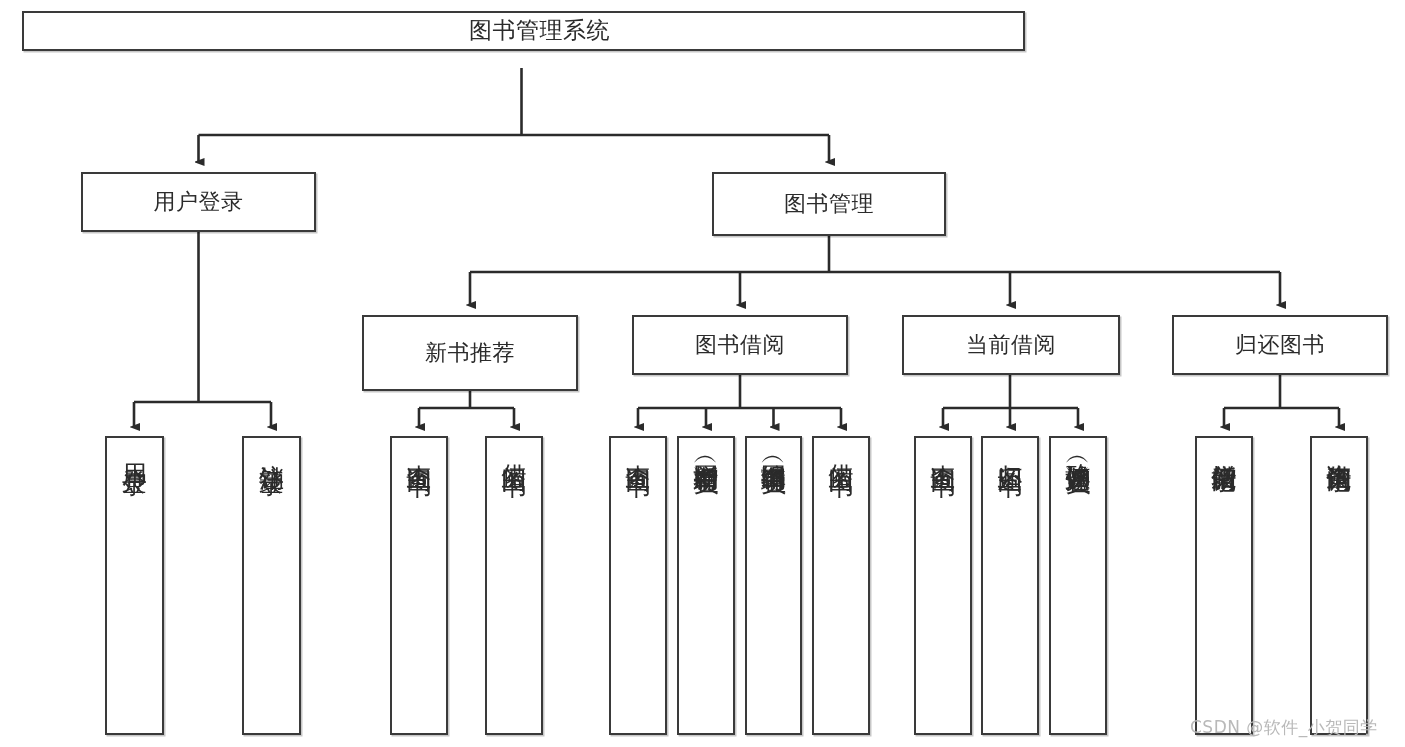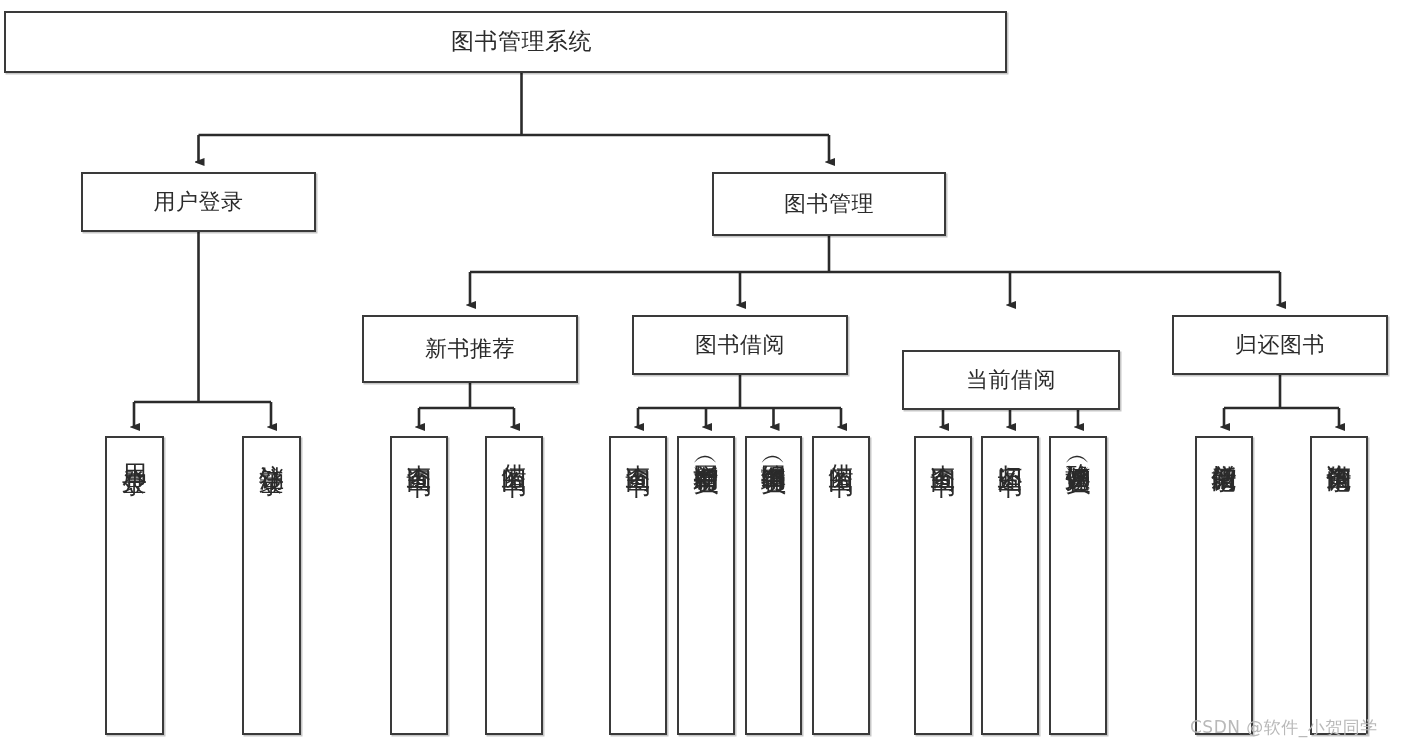--- a/index.html
+++ b/index.html
@@ -125,38 +125,38 @@
       <path d="M1010,408 L1010,427" marker-end="url(#arrow)"></path>
       <path d="M1078,408 L1078,427" marker-end="url(#arrow)"></path>
 
       <path d="M1280,375 L1280,408"></path>
       <path d="M1224,408 L1339,408"></path>
       <path d="M1224,408 L1224,427" marker-end="url(#arrow)"></path>
       <path d="M1339,408 L1339,427" marker-end="url(#arrow)"></path>
     </g>
   </svg>
 
-  <div class="node h root" style="left:4px; top:11px; width:1003px; height:62px;padding-left:32px;">
+  <div class="node h root" style="left:22px; top:11px; width:1003px; height:40px;padding-left:32px;">
     <span class="lbl">图书管理系统</span>
   </div>
 
   <div class="node h" style="left:81px; top:172px; width:235px; height:60px;">
     <span class="lbl">用户登录</span>
   </div>
   <div class="node h" style="left:712px; top:172px; width:234px; height:64px;">
     <span class="lbl">图书管理</span>
   </div>
 
-  <div class="node h" style="left:362px; top:315px; width:216px; height:68px;">
+  <div class="node h" style="left:362px; top:315px; width:216px; height:76px;">
     <span class="lbl">新书推荐</span>
   </div>
   <div class="node h" style="left:632px; top:315px; width:216px; height:60px;">
     <span class="lbl">图书借阅</span>
   </div>
-  <div class="node h" style="left:902px; top:315px; width:218px; height:60px;margin-top:35px;">
+  <div class="node h" style="left:902px; top:315px; width:218px; height:60px;">
     <span class="lbl">当前借阅</span>
   </div>
   <div class="node h" style="left:1172px; top:315px; width:216px; height:60px;">
     <span class="lbl">归还图书</span>
   </div>
 
   <div class="node v" style="left:105px; top:436px; width:59px; height:299px;">
     <span class="lbl">用户登录</span>
   </div>
   <div class="node v" style="left:242px; top:436px; width:59px; height:299px;">

